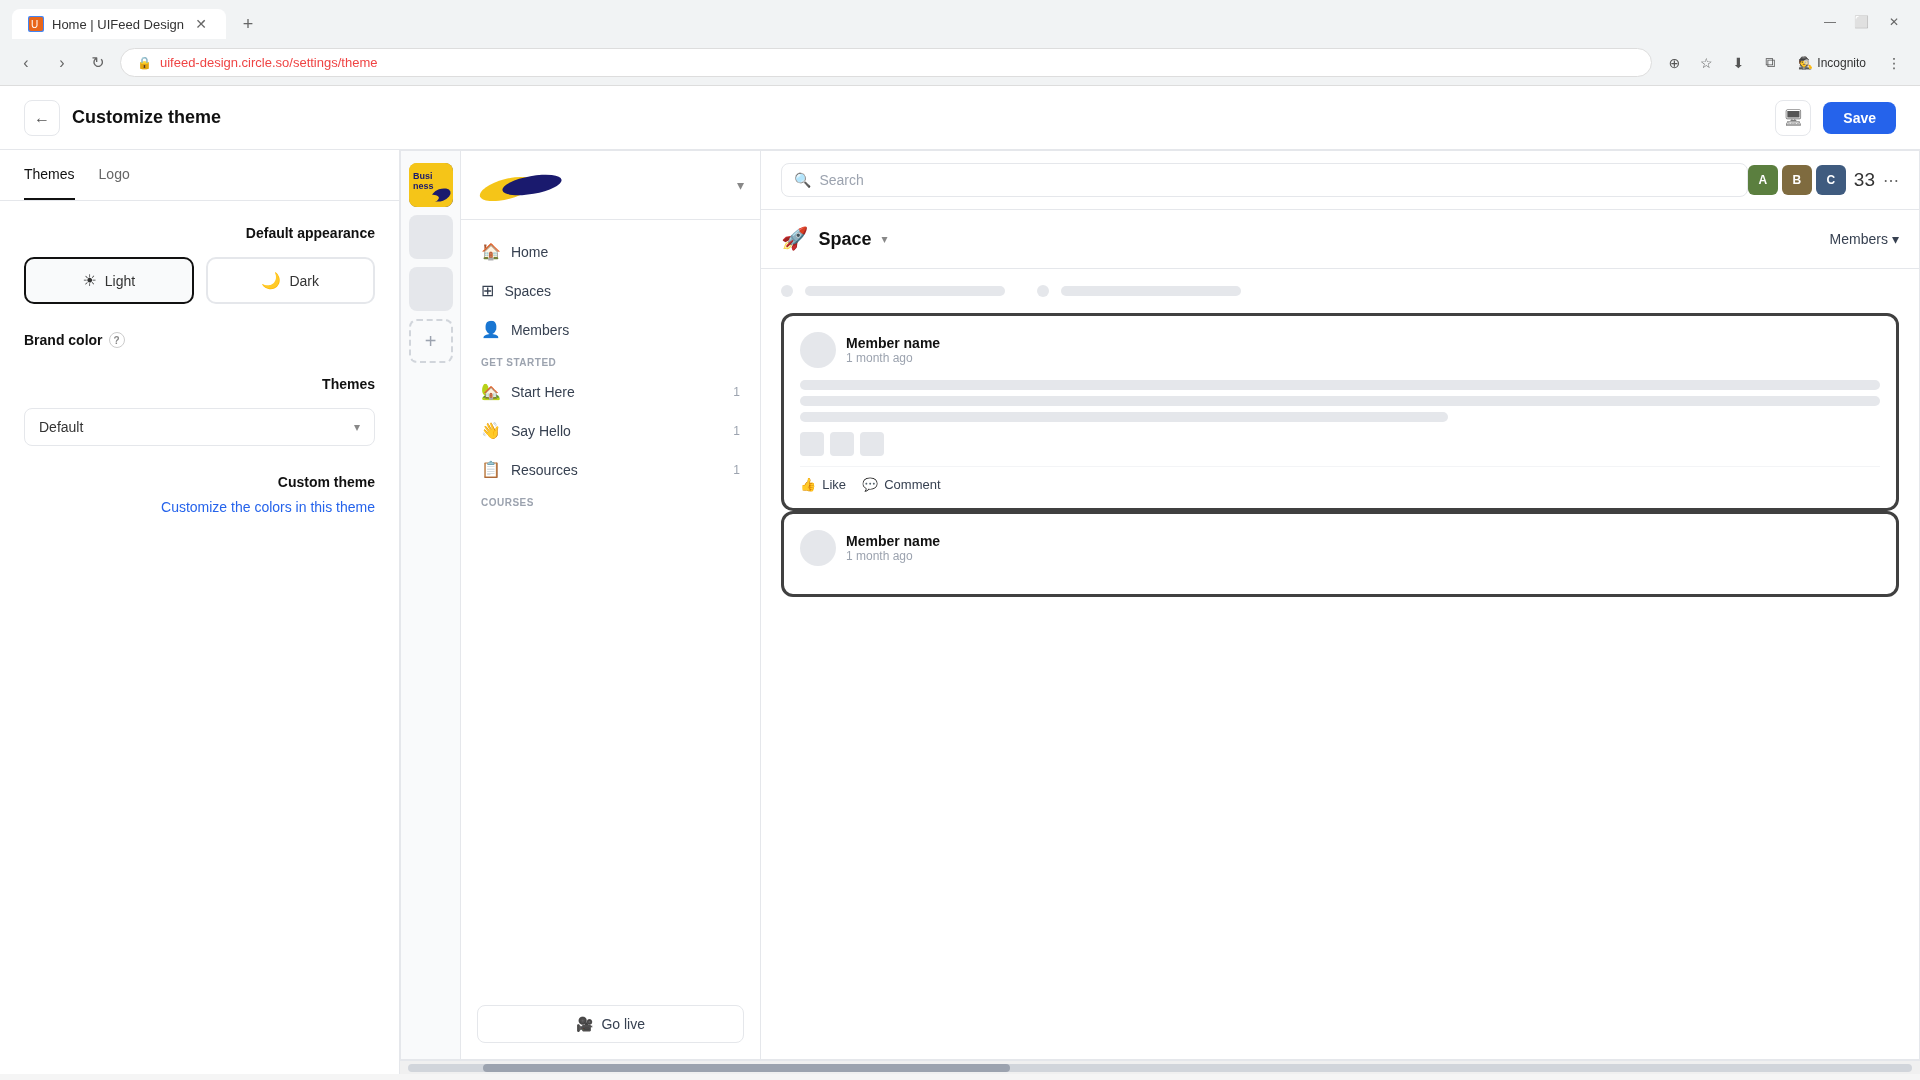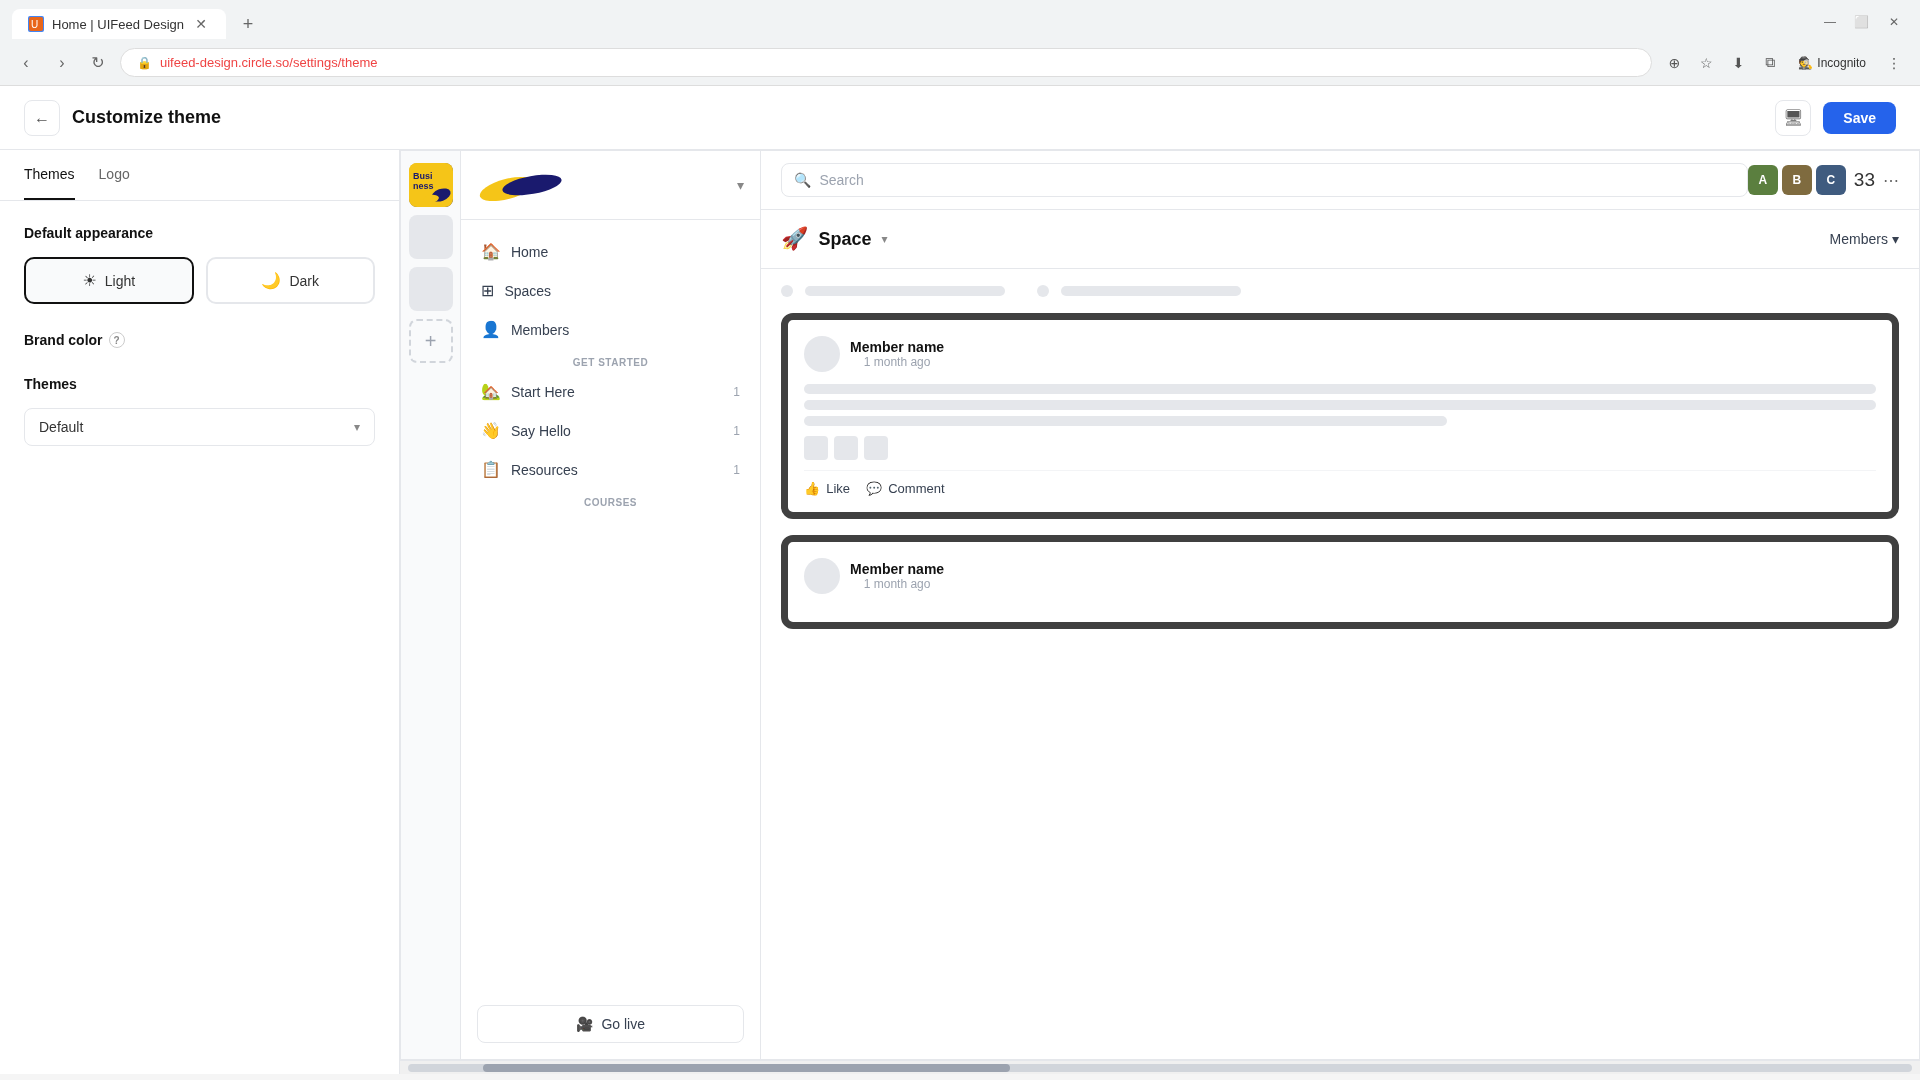--- a/index.html
+++ b/index.html
@@ -26,21 +26,21 @@
     .app-header-back { width: 36px; height: 36px; border: 1px solid #e5e7eb; border-radius: 8px; display: flex; align-items: center; justify-content: center; cursor: pointer; color: #555; font-size: 16px; margin-right: 12px; }
     .app-header-title { font-size: 18px; font-weight: 600; color: #111; flex: 1; }
     .app-header-actions { display: flex; align-items: center; gap: 12px; }
     .app-header-device-btn { width: 36px; height: 36px; border: 1px solid #e5e7eb; border-radius: 8px; display: flex; align-items: center; justify-content: center; cursor: pointer; color: #555; }
     .app-header-save-btn { background: #2563eb; color: #fff; border: none; border-radius: 8px; padding: 8px 20px; font-size: 14px; font-weight: 600; cursor: pointer; }
 
     
     .app-main { display: flex; flex: 1; overflow: hidden; }
 
     
-    .left-panel { width: 400px; border-right: 1px solid #e5e7eb; background: #fff; padding: 0; overflow-y: auto; }
+    .left-panel { width: 400px; border-right: 1px solid #e5e7eb; background: #fff; padding: 0; overflow-y: auto; text-align: right; }
     .left-panel-tabs { display: flex; border-bottom: 1px solid #e5e7eb; padding: 0 24px; }
     .left-panel-tab { padding: 16px 0; margin-right: 24px; font-size: 14px; font-weight: 500; color: #666; cursor: pointer; border-bottom: 2px solid transparent; }
     .left-panel-tab.active { color: #111; border-bottom: 2px solid #111; }
     .left-panel-content { padding: 24px; }
     .section-title { font-size: 14px; font-weight: 600; color: #111; margin-bottom: 16px; }
     .appearance-buttons { display: flex; gap: 12px; margin-bottom: 28px; }
     .appearance-btn { flex: 1; display: flex; align-items: center; justify-content: center; gap: 8px; padding: 12px; border: 2px solid #e5e7eb; border-radius: 10px; cursor: pointer; font-size: 14px; font-weight: 500; color: #333; background: #fff; }
     .appearance-btn.active { border-color: #111; background: #f9fafb; }
     .appearance-btn-icon { font-size: 16px; }
 
@@ -54,21 +54,21 @@
     .themes-section { margin-bottom: 28px; }
     .themes-dropdown { display: flex; align-items: center; justify-content: space-between; border: 1px solid #e5e7eb; border-radius: 8px; padding: 10px 14px; cursor: pointer; }
     .themes-dropdown-value { font-size: 14px; color: #333; }
     .themes-dropdown-arrow { font-size: 12px; color: #888; }
 
     .custom-theme-section { }
     .custom-theme-title { font-size: 14px; font-weight: 600; color: #111; margin-bottom: 8px; }
     .custom-theme-link { font-size: 14px; color: #2563eb; cursor: pointer; text-decoration: none; }
 
     
-    .preview-panel { flex: 1; background: #eab308; overflow: hidden; display: flex; flex-direction: column; text-align: center; }
+    .preview-panel { flex: 1; background: #eab308; overflow: hidden; display: flex; flex-direction: column; }
     .preview-inner { display: flex; flex: 1; overflow: hidden; margin: 0; background: #fff; border: 1px solid #e5e7eb; }
 
     
     .preview-sidebar { width: 60px; background: #f9fafb; border-right: 1px solid #e5e7eb; display: flex; flex-direction: column; align-items: center; padding: 12px 0; gap: 8px; }
     .preview-sidebar-logo-placeholder { width: 44px; height: 44px; border-radius: 8px; background: linear-gradient(135deg, #f5c518 0%, #1a1a6e 100%); display: flex; align-items: center; justify-content: center; }
     .preview-sidebar-item { width: 44px; height: 44px; border-radius: 8px; background: #e5e7eb; cursor: pointer; }
     .preview-sidebar-add { width: 44px; height: 44px; border-radius: 8px; border: 2px dashed #d1d5db; display: flex; align-items: center; justify-content: center; color: #9ca3af; font-size: 20px; cursor: pointer; }
 
     
     .preview-nav { width: 300px; background: #fff; border-right: 1px solid #e5e7eb; display: flex; flex-direction: column; }
@@ -95,21 +95,21 @@
 
     
     .preview-space-header { display: flex; align-items: center; gap: 10px; padding: 16px 20px; border-bottom: 1px solid #e5e7eb; }
     .preview-space-icon { font-size: 22px; }
     .preview-space-title { font-size: 18px; font-weight: 700; color: #111; }
     .preview-space-dropdown { font-size: 12px; color: #888; cursor: pointer; }
     .preview-sort { display: flex; align-items: center; gap: 4px; font-size: 14px; color: #374151; cursor: pointer; margin-left: auto; }
 
     .preview-feed { padding: 16px 20px; overflow-y: auto; }
 
-    .preview-post { border: 7px solid #404040; border-radius: 12px; padding: 16px; margin-bottom: 16px; }
+    .preview-post { border: 3px solid #404040; border-radius: 12px; padding: 16px; }
     .preview-post-header { display: flex; align-items: center; gap: 10px; margin-bottom: 12px; }
     .preview-post-avatar { width: 36px; height: 36px; border-radius: 50%; background: #e5e7eb; }
     .preview-post-meta { }
     .preview-post-name { font-size: 14px; font-weight: 600; color: #111; }
     .preview-post-time { font-size: 12px; color: #9ca3af; }
     .preview-post-content { }
     .preview-post-line { height: 10px; background: #e5e7eb; border-radius: 5px; margin-bottom: 6px; }
     .preview-post-line.short { width: 60%; }
     .preview-post-reactions { display: flex; gap: 6px; margin: 10px 0; }
     .preview-post-reaction { width: 24px; height: 24px; background: #e5e7eb; border-radius: 4px; }
@@ -203,20 +203,24 @@
         </div>
 
         <div class="themes-section">
           <div class="section-title">Themes</div>
           <div class="themes-dropdown">
             <span class="themes-dropdown-value">Default</span>
             <span class="themes-dropdown-arrow">▾</span>
           </div>
         </div>
 
+        <div class="custom-theme-section">
+          <div class="custom-theme-title">Custom theme</div>
+          <a class="custom-theme-link" href="#">Customize the colors in this theme</a>
+        </div>
       </div>
     </div>
 
     <div class="preview-panel">
       <div class="preview-inner">
 
         <div class="preview-sidebar">
           <div class="preview-sidebar-logo-placeholder">
             <svg width="44" height="44" viewBox="0 0 44 44">
               <rect width="44" height="44" rx="8" fill="#f5c518"></rect>

